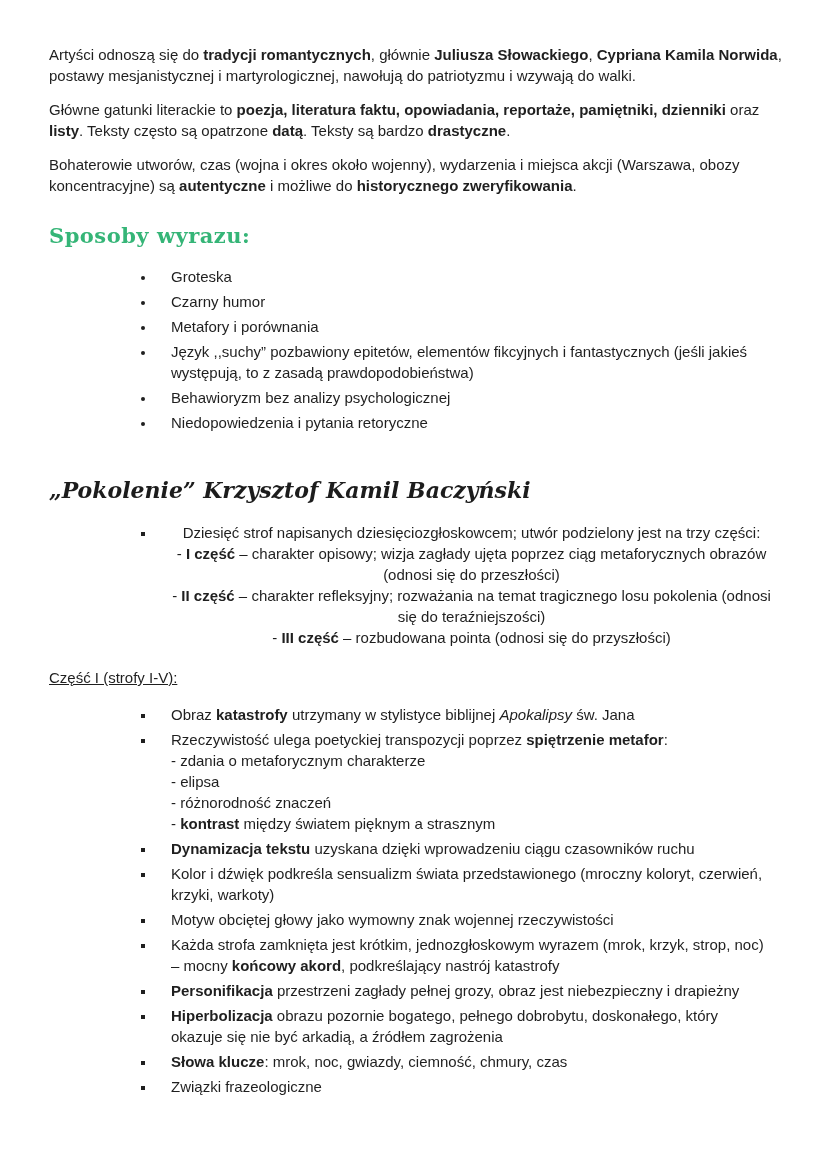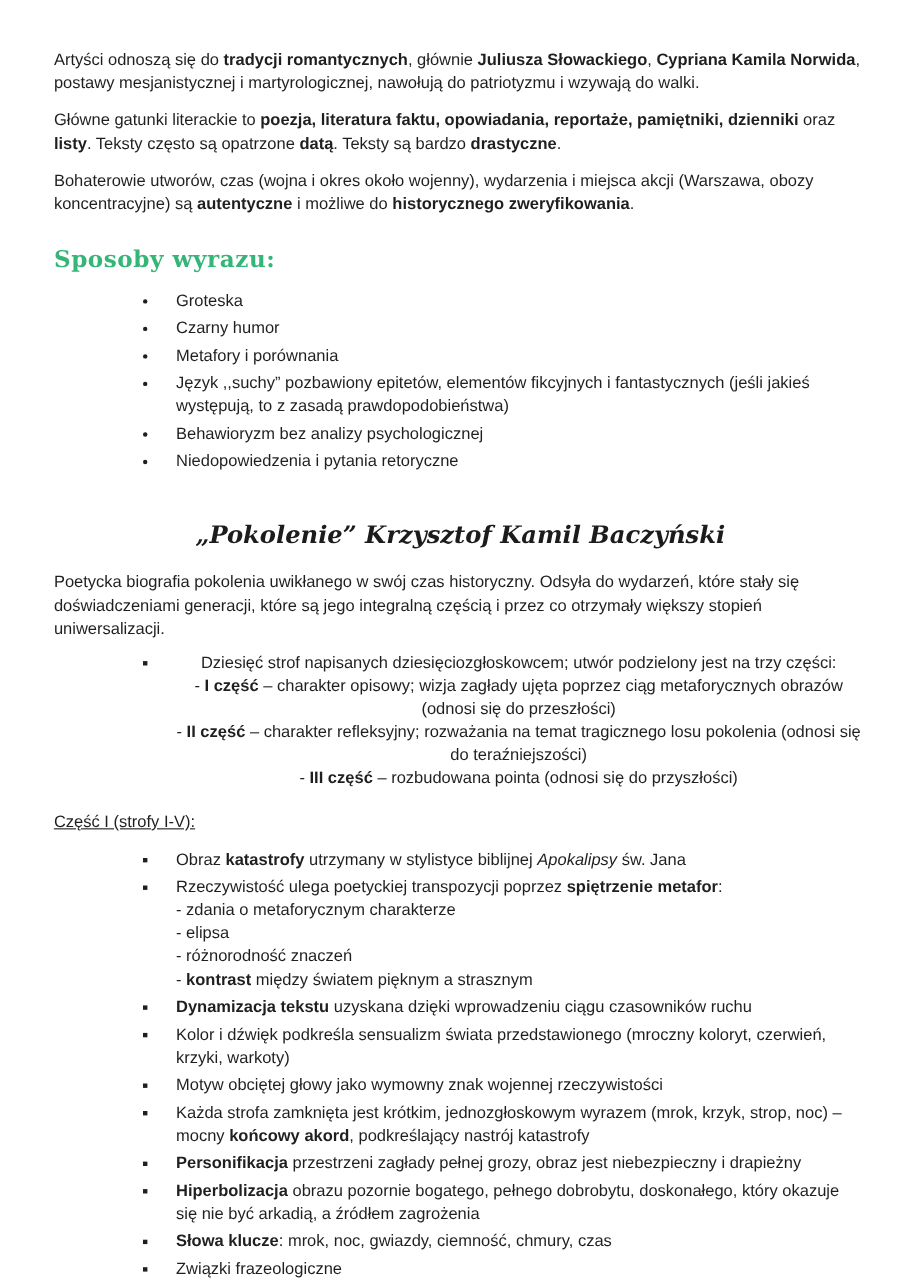--- a/index.html
+++ b/index.html
@@ -23,36 +23,35 @@
   .script-heading {
     font-family: "DejaVu Serif", serif;
     font-weight: bold;
     font-size: 21px;
     line-height: 28px;
     letter-spacing: 0.5px;
     margin: 26px 0 13px 0;
   }
 
   ul.bullet-list {
-    margin: 5px;
+    margin: 16px;
     padding: 0 0 0 91px;
     max-width: 660px;
   }
   ul.disc-list  { list-style-type: disc; }
   ul.square-list{ list-style-type: square; }
   ul.bullet-list li { margin: 0 0 4px 0; padding-left: 15px; }
   ul.bullet-list li::marker { font-size: 13px; }
 
   .script-title {
     font-family: "DejaVu Serif", serif;
     font-style: italic;
     font-weight: bold;
     font-size: 22px;
     line-height: 30px;
-    text-align: center;
     margin: 42px 0 17px 0;
     color: #1c1c1c;
   }
 
   .poem-intro { margin: 0 0 10px 0; }
 
   .structure-list { margin-bottom: 0; text-align: center; }
 
   .underline-heading {
     font-weight: normal;
@@ -78,21 +77,20 @@
       <li><span>Groteska</span></li>
       <li><span>Czarny humor</span></li>
       <li><span>Metafory i porównania</span></li>
       <li><span>Język ,,suchy” pozbawiony epitetów, elementów fikcyjnych i fantastycznych (jeśli jakieś występują, to z zasadą prawdopodobieństwa)</span></li>
       <li><span>Behawioryzm bez analizy psychologicznej</span></li>
       <li><span>Niedopowiedzenia i pytania retoryczne</span></li>
     </ul>
 
   <h1 class="script-title">„Pokolenie” Krzysztof Kamil Baczyński</h1>
 
-  <p class="para poem-intro"><span>Poetycka biografia pokolenia uwikłanego w swój czas historyczny. Odsyła do wydarzeń, które stały się doświadczeniami generacji, które są jego integralną częścią i przez co otrzymały większy stopień uniwersalizacji.</span></p>
 
   <ul class="bullet-list square-list structure-list">
       <li><span>Dziesięć strof napisanych dziesięciozgłoskowcem; utwór podzielony jest na trzy części:</span><div class="subline"><span>- </span><span class="b">I część</span><span> – charakter opisowy; wizja zagłady ujęta poprzez ciąg metaforycznych obrazów (odnosi się do przeszłości)</span></div><div class="subline"><span>- </span><span class="b">II część</span><span> – charakter refleksyjny; rozważania na temat tragicznego losu pokolenia (odnosi się do teraźniejszości)</span></div><div class="subline"><span>- </span><span class="b">III część</span><span> – rozbudowana pointa (odnosi się do przyszłości)</span></div></li>
     </ul>
 
   <h3 class="underline-heading">Część I (strofy I-V):</h3>
 
   <ul class="bullet-list square-list">
       <li><span>Obraz </span><span class="b">katastrofy</span><span> utrzymany w stylistyce biblijnej </span><span class="i">Apokalipsy</span><span> św. Jana</span></li>
       <li><span>Rzeczywistość ulega poetyckiej transpozycji poprzez </span><span class="b">spiętrzenie metafor</span><span>:</span><div class="subline"><span>- zdania o metaforycznym charakterze</span></div><div class="subline"><span>- elipsa</span></div><div class="subline"><span>- różnorodność znaczeń</span></div><div class="subline"><span>- </span><span class="b">kontrast</span><span> między światem pięknym a strasznym</span></div></li>

